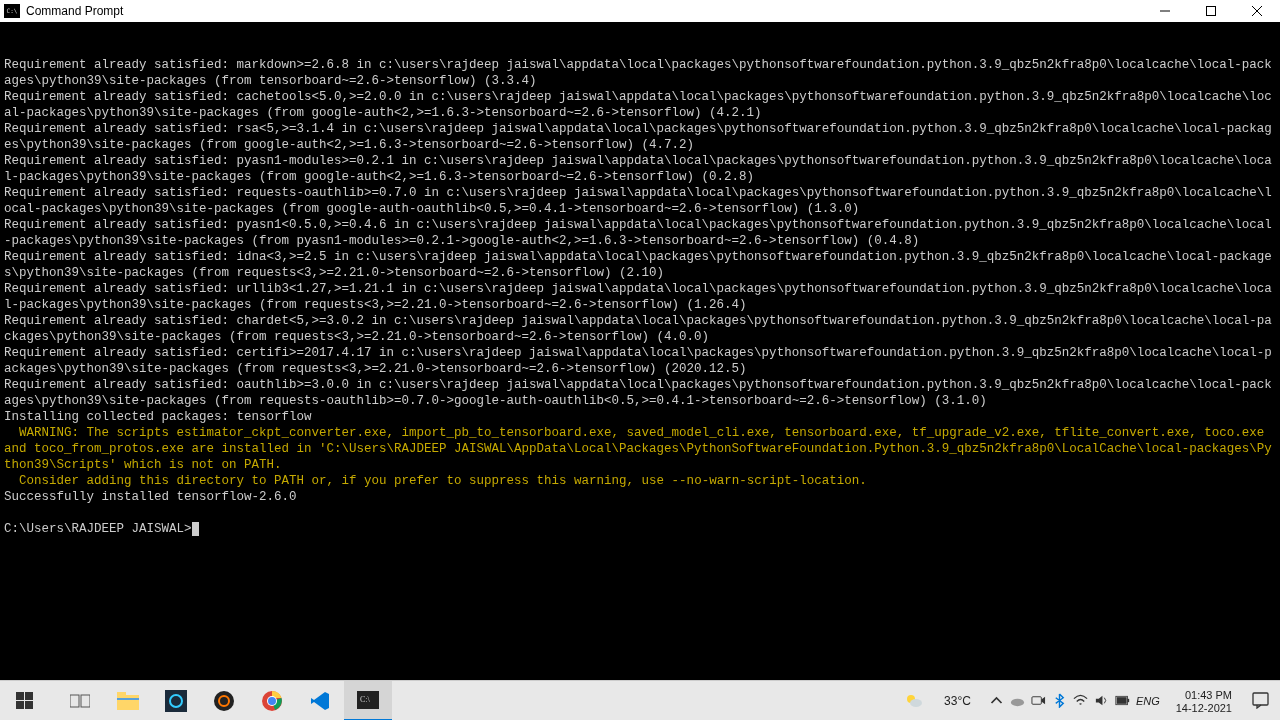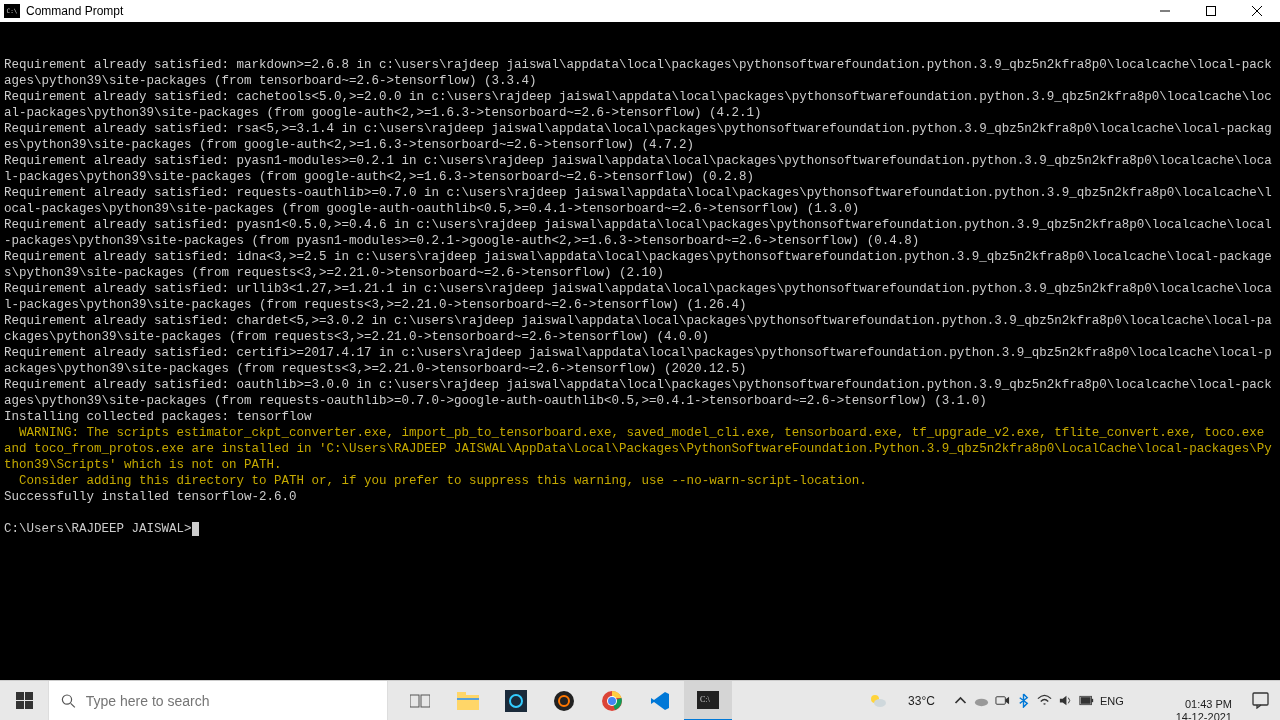--- a/index.html
+++ b/index.html
@@ -27,21 +27,21 @@
   .start-btn svg { width: 17px; height: 17px; }
   .search-box { flex: 0 0 340px; background: #fff; margin: 0; display: flex; align-items: center; padding: 0 12px; border-left:1px solid #ddd; border-right:1px solid #ddd;}
   .search-box svg { width: 16px; height: 16px; margin-right: 10px; }
   .search-box input { border: none; outline: none; font-size: 14px; color: #666; background: transparent; width: 100%; }
   .tb-icons { display: flex; align-items: center; margin-left: 8px; }
   .tb-icon { width: 48px; height: 40px; display: flex; align-items: center; justify-content: center; }
   .tb-icon.active { background: rgba(0,0,0,0.08); border-bottom: 2px solid #0078d7; }
   .tb-spacer { flex: 1; }
   .systray { display: flex; align-items: center; gap: 6px; padding: 0 8px; font-size: 12px; color: #222; }
   .systray svg { width: 15px; height: 15px; }
-  .datetime { text-align: right; font-size: 11px; line-height: 13px; padding: 17px 8px; color:#222;margin-left:36px;}
+  .datetime { text-align: right; font-size: 11px; line-height: 13px; padding: 8px 8px; color:#222;}
   .notif { width: 40px; display:flex; align-items:center; justify-content:center;}
   .weather { display:flex; align-items:center; gap:20px; font-size:12px; color:#222; padding:0 10px;}
 </style>
 </head>
 <body>
 
 <div class="window">
   <div class="titlebar">
     <div class="titlebar-icon"></div>
     <div class="titlebar-text">Command Prompt</div>
@@ -86,27 +86,20 @@
 </div>
 
 <div class="taskbar">
   <div class="start-btn">
     <svg viewBox="0 0 17 17">
         <rect x="0" y="0" width="8" height="8" fill="#333"></rect>
         <rect x="9" y="0" width="8" height="8" fill="#333"></rect>
         <rect x="0" y="9" width="8" height="8" fill="#333"></rect>
         <rect x="9" y="9" width="8" height="8" fill="#333"></rect>
       </svg>
-  </div>
-  <div class="search-box">
-    <svg viewBox="0 0 16 16">
-        <circle cx="6.5" cy="6.5" r="5" fill="none" stroke="#555" stroke-width="1.3"></circle>
-        <line x1="10.5" y1="10.5" x2="15" y2="15" stroke="#555" stroke-width="1.3"></line>
-      </svg>
-    <input type="text" placeholder="Type here to search" style="">
   </div>
   <div class="tb-icons">
     <div class="tb-icon">
         <svg width="20" height="16" viewBox="0 0 20 16">
           <rect x="0" y="2" width="9" height="12" fill="none" stroke="#555"></rect>
           <rect x="11" y="2" width="9" height="12" fill="none" stroke="#555"></rect>
         </svg>
       </div>
     <div class="tb-icon">
         <svg width="22" height="18" viewBox="0 0 22 18">
@@ -176,21 +169,21 @@
       </svg>
     <svg viewBox="0 0 16 16">
         <path d="M2 6 L5 6 L9 3 L9 13 L5 10 L2 10 Z" fill="#333"></path>
         <path d="M11 5 Q14 8 11 11" fill="none" stroke="#333"></path>
       </svg>
     <svg viewBox="0 0 18 12">
         <rect x="1" y="1" width="14" height="10" fill="none" stroke="#333"></rect>
         <rect x="15" y="4" width="2" height="4" fill="#333"></rect>
         <rect x="2" y="2" width="12" height="8" fill="#333"></rect>
       </svg>
-    <span style="font-size:11px;">ENG</span>
+    <span style="font-size:11px;font-style:italic;">ENG</span>
   </div>
   <div class="datetime">
     <div>01:43 PM</div>
     <div>14-12-2021</div>
   </div>
   <div class="notif">
     <svg width="17" height="17" viewBox="0 0 17 17">
         <rect x="1" y="1" width="15" height="12" rx="1" fill="none" stroke="#333" stroke-width="1.3"></rect>
         <path d="M5 13 L5 16 L9 13" fill="none" stroke="#333" stroke-width="1.3"></path>
       </svg>

